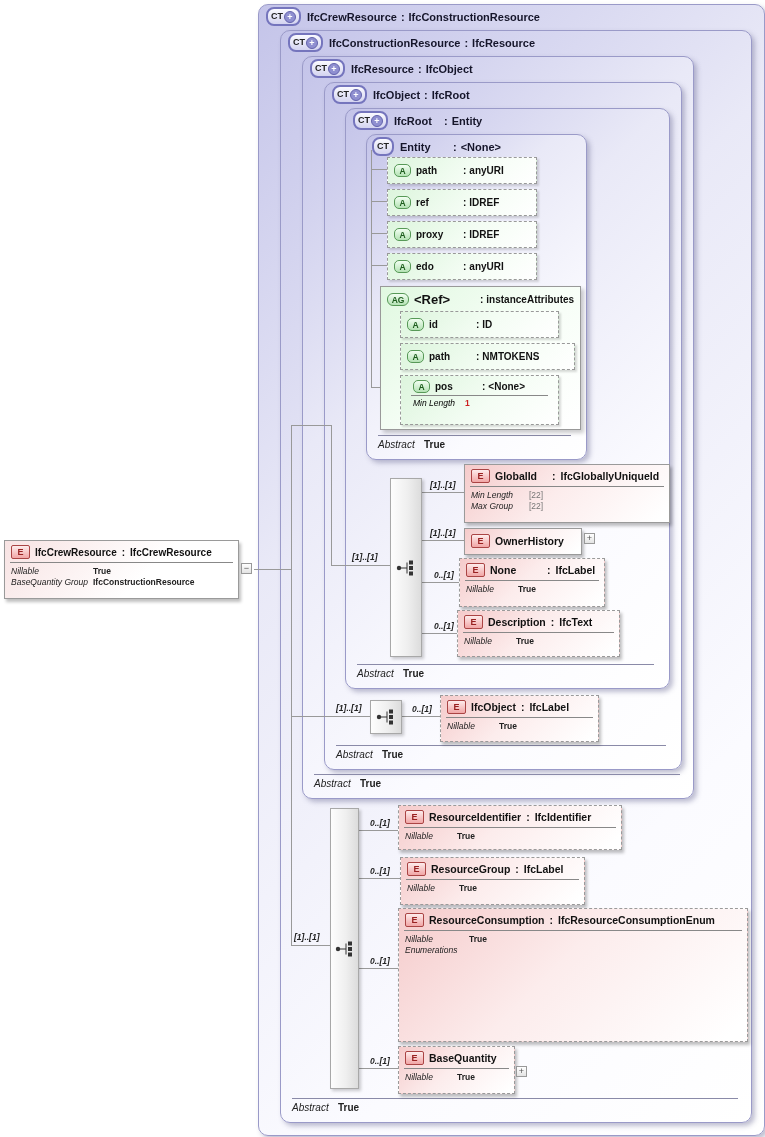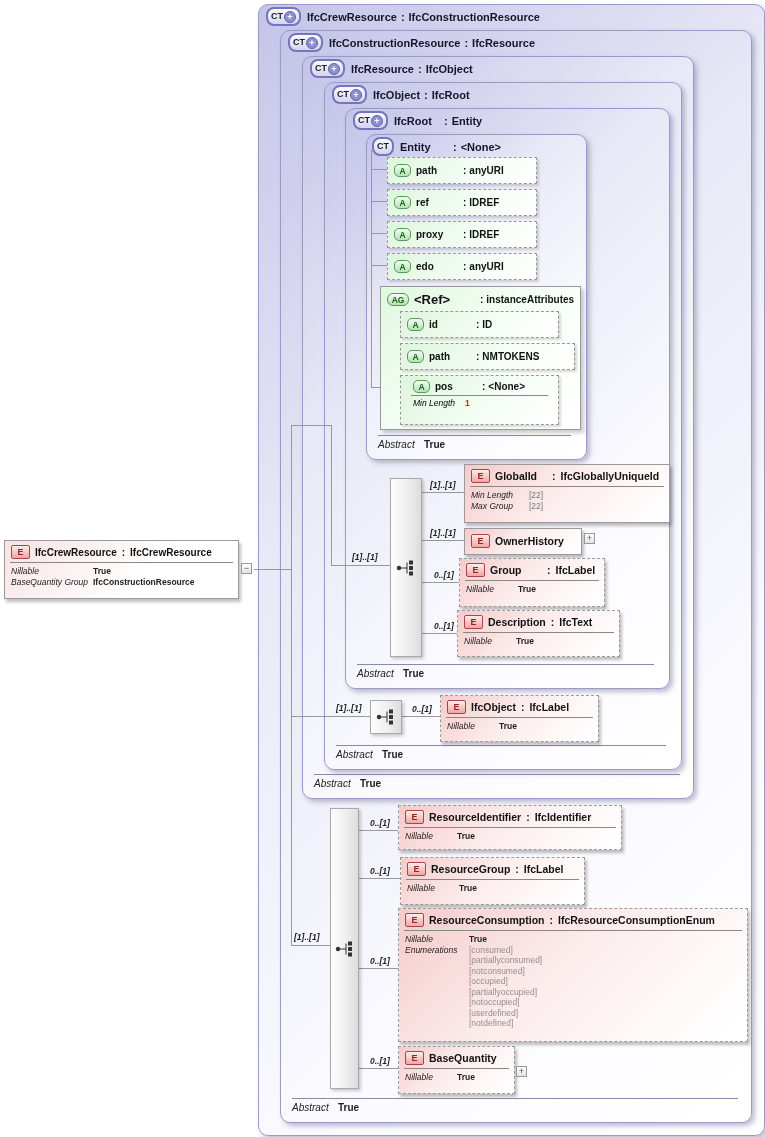--- a/index.html
+++ b/index.html
@@ -343,21 +343,21 @@
     <div class="e-head" style="padding-top:5px">
       <span class="e-badge">E</span>
       <span class="e-name" style="min-width:0">OwnerHistory</span>
     </div>
   </div>
   <div class="toggle" style="left:584px;top:533px">+</div>
 
   <div class="e-box dashed" style="left:459px;top:558px;width:144px;height:47px">
     <div class="e-head">
       <span class="e-badge">E</span>
-      <span class="e-name">Group</span>
+      <span class="e-name">None</span>
       <span class="e-sep">:</span>
       <span class="e-type">IfcLabel</span>
     </div>
     <div class="e-sepline"></div>
     <div class="e-props">
       <div class="prop-row">
           <span class="prop-label">Nillable</span>
           <span class="prop-value">True</span>
         </div>
     </div>
@@ -435,30 +435,20 @@
       <span class="e-type">IfcResourceConsumptionEnum</span>
     </div>
     <div class="e-sepline"></div>
     <div class="e-props w64">
       <div class="prop-row">
           <span class="prop-label">Nillable</span>
           <span class="prop-value">True</span>
         </div>
       <div class="prop-row">
           <span class="prop-label">Enumerations</span>
-          <div class="enum-col">
-            <div>[consumed]</div>
-            <div>[partiallyconsumed]</div>
-            <div>[notconsumed]</div>
-            <div>[occupied]</div>
-            <div>[partiallyoccupied]</div>
-            <div>[notoccupied]</div>
-            <div>[userdefined]</div>
-            <div>[notdefined]</div>
-          </div>
         </div>
     </div>
   </div>
 
   <div class="e-box dashed" style="left:398px;top:1046px;width:115px;height:46px">
     <div class="e-head">
       <span class="e-badge">E</span>
       <span class="e-name" style="min-width:0">BaseQuantity</span>
     </div>
     <div class="e-sepline"></div>

